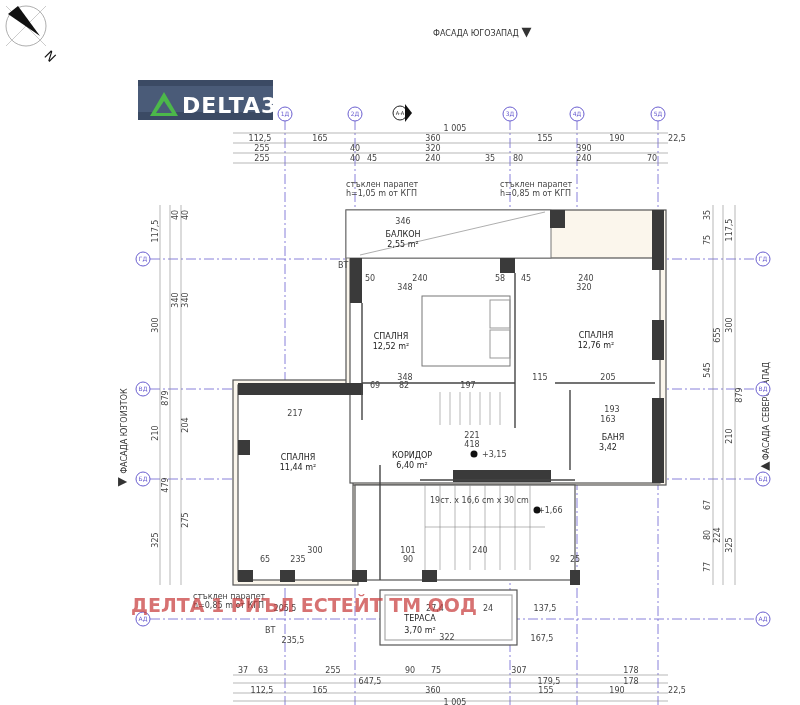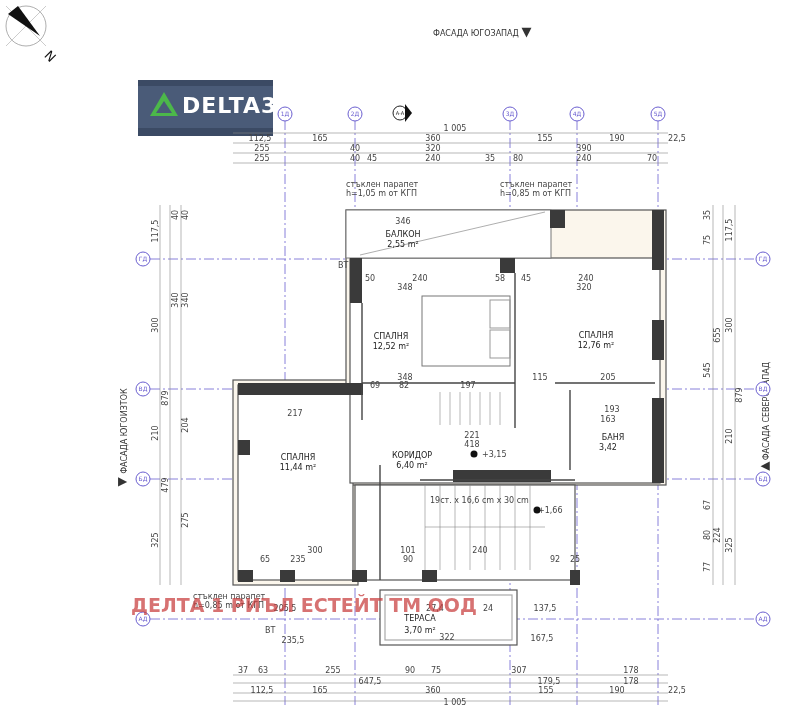--- a/index.html
+++ b/index.html
@@ -1,20 +1,20 @@
 <!DOCTYPE html>
 <html><head>
 <meta charset="utf-8">
 <style>
   html,body{margin:0;padding:0;background:#fff;}
   body{width:800px;height:705px;position:relative;overflow:hidden;font-family:"DejaVu Sans",sans-serif;color:#333;}
   svg{position:absolute;left:0;top:0;}
   .dim{font-size:8px;fill:#444;}
   .room{font-size:8px;fill:#222;}
-  .logo{position:absolute;left:138px;top:80px;width:135px;height:56px;background:#4a5b78;border-top:6px solid #3b4a64;border-bottom:8px solid #3b4a64;box-sizing:border-box;}
+  .logo{position:absolute;left:138px;top:80px;width:135px;height:40px;background:#4a5b78;border-top:6px solid #3b4a64;border-bottom:8px solid #3b4a64;box-sizing:border-box;}
   .logo-text{position:absolute;left:44px;top:7px;color:#fff;font-weight:bold;font-size:22px;letter-spacing:1px;font-family:"DejaVu Sans",sans-serif;}
   .logo-tri{position:absolute;left:12px;top:6px;width:0;height:0;border-left:14px solid transparent;border-right:14px solid transparent;border-bottom:24px solid #4cb84a;}
   .logo-tri-inner{position:absolute;left:18px;top:15px;width:0;height:0;border-left:8px solid transparent;border-right:8px solid transparent;border-bottom:12px solid #4a5b78;}
   .watermark{position:absolute;left:131px;top:594px;font-size:19px;font-weight:bold;color:rgba(200,60,60,0.72);letter-spacing:0px;font-family:"DejaVu Sans",sans-serif;white-space:nowrap;}
   .facade{position:absolute;font-size:8px;color:#333;white-space:nowrap;}
 </style>
 </head>
 <body>
 
 <div class="logo">

